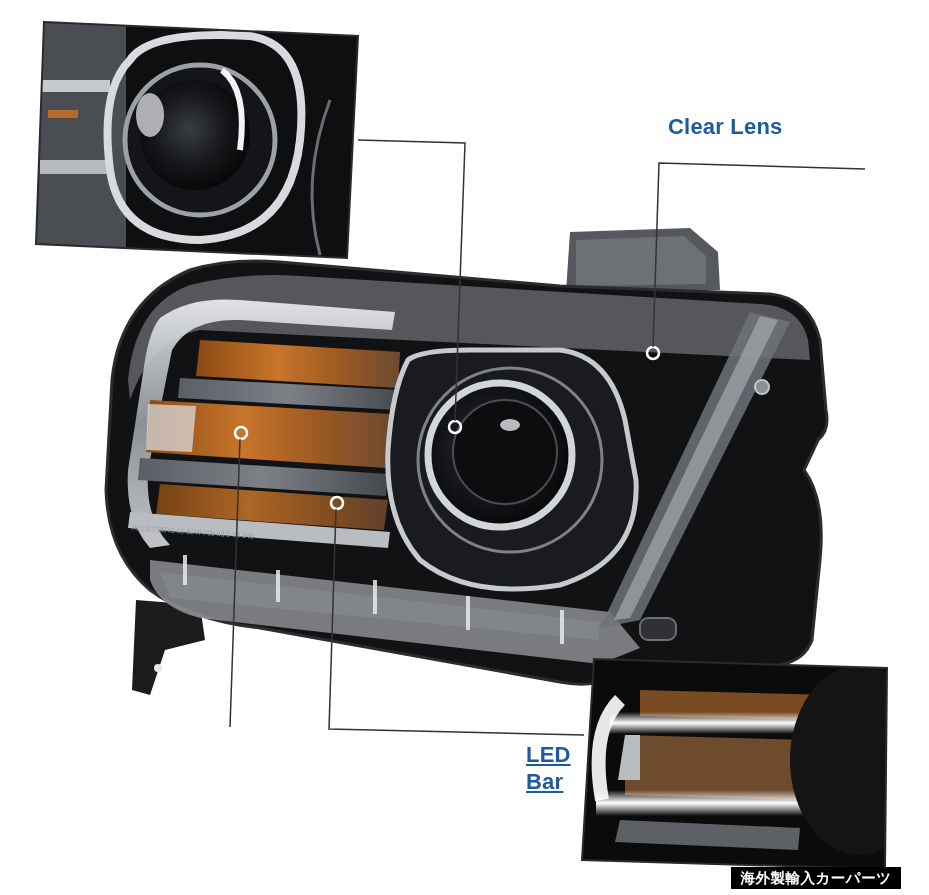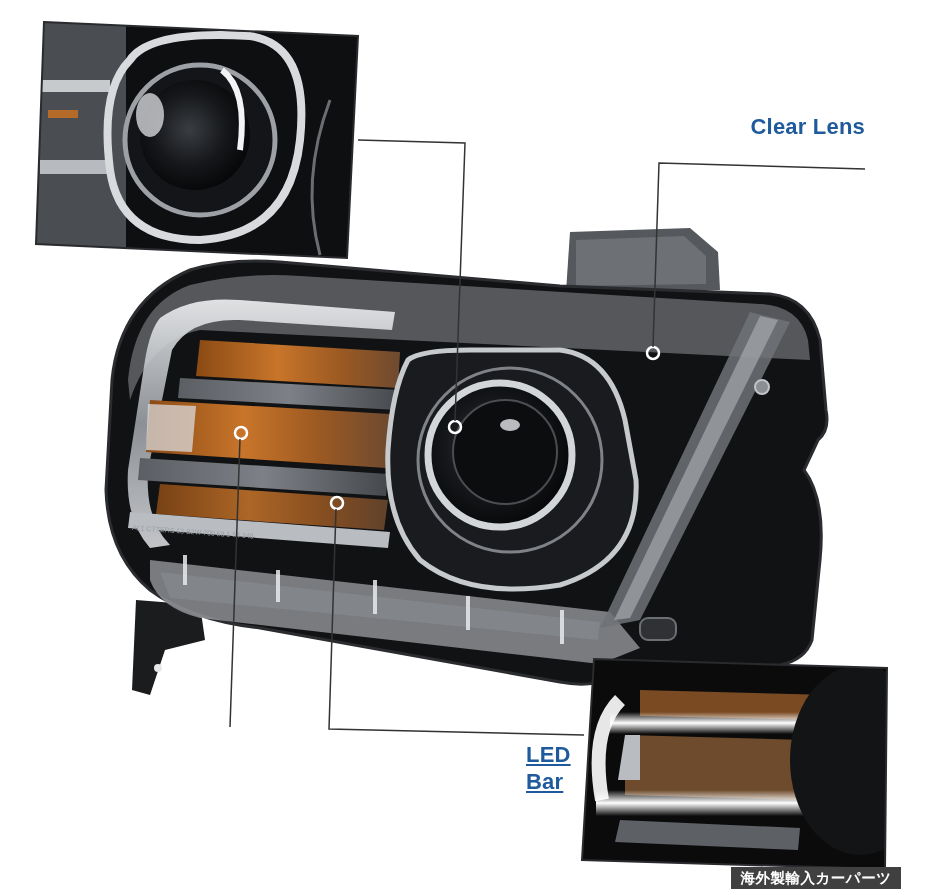--- a/index.html
+++ b/index.html
@@ -3,24 +3,24 @@
   <meta charset="utf-8">
   <style>
     html, body { margin: 0; padding: 0; background: #ffffff; }
     body { width: 929px; height: 895px; position: relative; overflow: hidden; font-family: "Liberation Sans", sans-serif; }
     .stage { position: absolute; left: 0; top: 0; width: 929px; height: 895px; }
     .label {
       position: absolute; color: #1e5a9c; font-family: "Liberation Sans", sans-serif;
       font-weight: bold; font-size: 22px; line-height: 27px; letter-spacing: 0.2px;
       white-space: nowrap;
     }
-    .label.right { text-align: right; }
+    .label.right { }
     .watermark {
       position: absolute; left: 731px; top: 867px; width: 170px; height: 22px;
-      background: #404040; color: #ffffff; font-family: "DejaVu Sans", sans-serif;
+      background: #000000; color: #ffffff; font-family: "DejaVu Sans", sans-serif;
       font-weight: bold; font-size: 14.5px; line-height: 22px; text-align: center;
       letter-spacing: 0.5px;
     }
     svg { position: absolute; left: 0; top: 0; }
   </style>
 </head>
 <body>
 
 <div class="stage">
 

